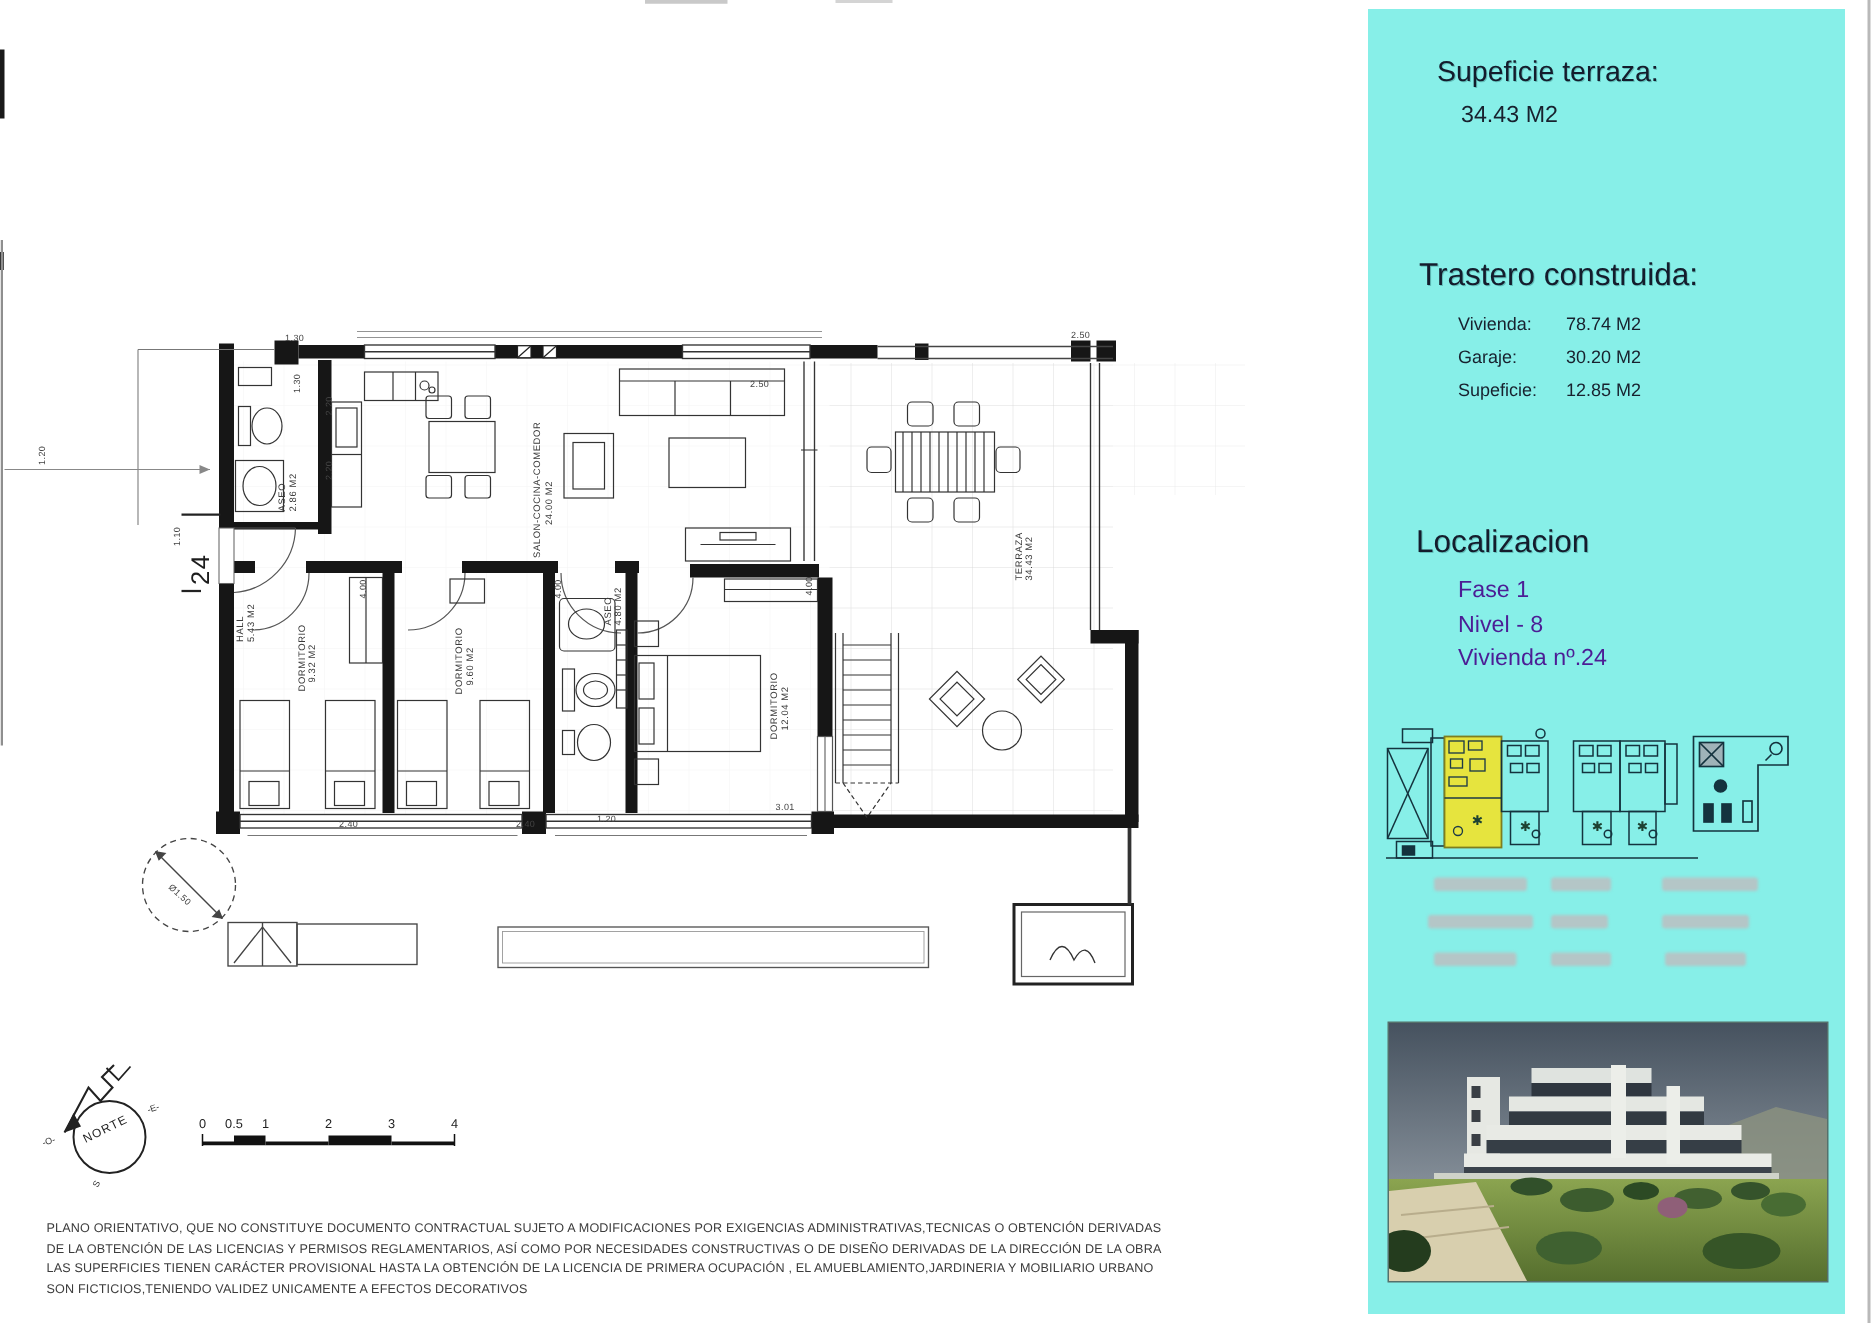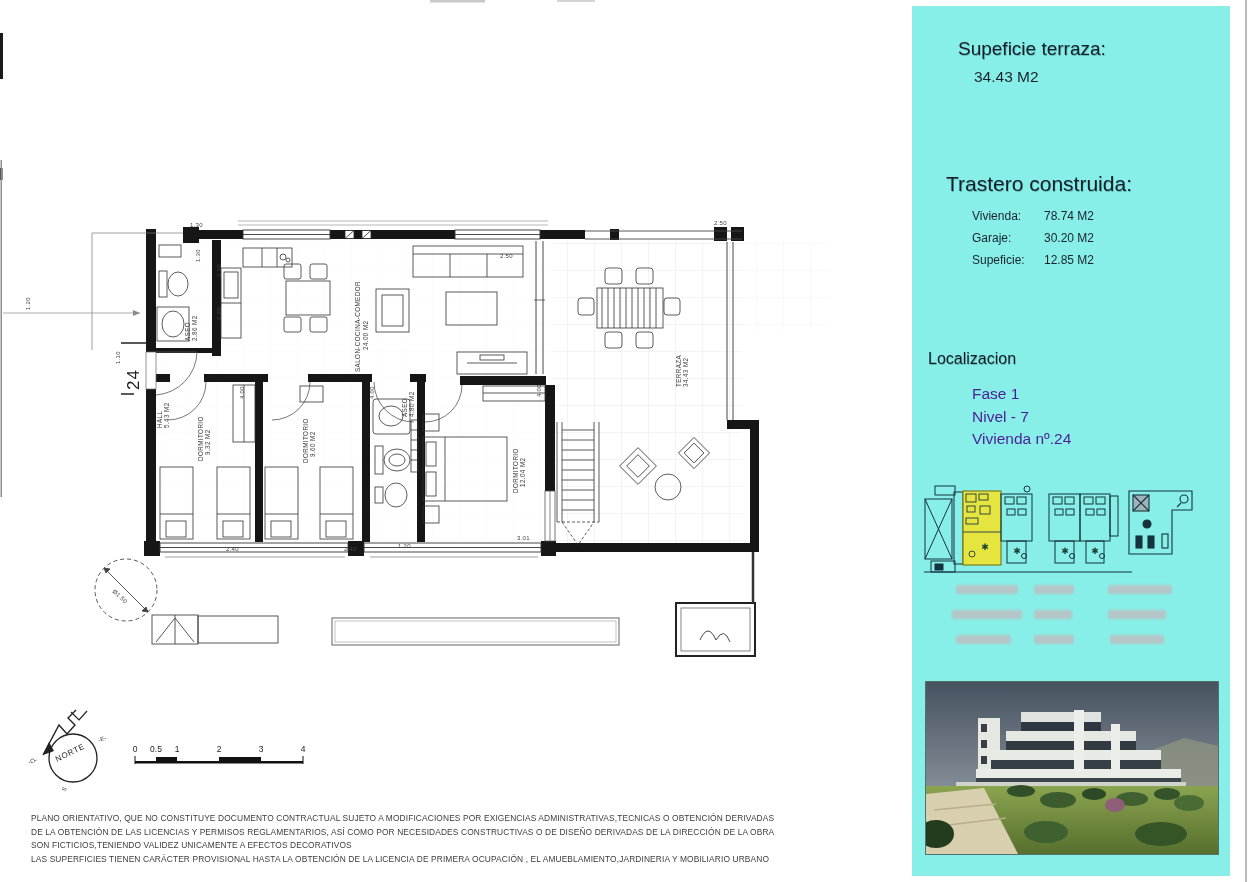--- a/index.html
+++ b/index.html
@@ -8,21 +8,21 @@
   .plan-svg{position:absolute;left:0;top:0;}
   
   .sidebar{position:absolute;left:912px;top:6px;width:318px;height:870px;background:#87efe8;}
   .sb-title{position:absolute;font-weight:400;color:#141c2c;text-shadow:0.6px 0.6px 0 rgba(0,70,70,.28);white-space:nowrap;}
   .sb-text{position:absolute;color:#18212e;white-space:nowrap;}
   .t1{left:46px;top:32px;font-size:19px;}
   .v1{left:62px;top:62px;font-size:15.5px;}
   .t2{left:34px;top:166px;font-size:21px;}
   .builtrows{position:absolute;left:60px;top:199px;font-size:12px;line-height:22px;color:#18212e;}
   .builtrows .lab{display:inline-block;width:72px;}
-  .t3{left:16px;top:344px;font-size:16px;}
+  .t3{left:32px;top:344px;font-size:21px;}
   .loclines{position:absolute;left:60px;top:377px;font-size:15.5px;line-height:22.5px;color:#4c1d95;}
   .keyplan{position:absolute;left:10px;top:478px;}
   .faded{position:absolute;height:9px;background:rgba(242,140,152,.42);border-radius:2px;filter:blur(1px);}
   .photo{position:absolute;left:14px;top:676px;width:292px;height:172px;outline:1px solid #55706b;}
   .redge{position:absolute;left:1245px;top:0;width:2px;height:882px;background:#b9b9b9;}
   
   .disc{position:absolute;left:31px;top:812px;width:585px;font-size:8.4px;line-height:13.6px;
         color:#3c3c3c;letter-spacing:.12px;white-space:nowrap;}
   
   text{font-family:"Liberation Sans",sans-serif;}
@@ -359,39 +359,39 @@
       <rect x="21" y="13" width="21" height="6.5" fill="#111"></rect>
       <rect x="84" y="13" width="42" height="6.5" fill="#111"></rect>
       <rect x="-0.5" y="12" width="1" height="8" fill="#111"></rect>
       <rect x="167.5" y="12" width="1" height="8" fill="#111"></rect>
     </g>
   </svg>
 
   <div class="disc">
     <div>PLANO ORIENTATIVO, QUE NO CONSTITUYE DOCUMENTO CONTRACTUAL SUJETO A MODIFICACIONES POR EXIGENCIAS ADMINISTRATIVAS,TECNICAS O OBTENCIÓN DERIVADAS</div>
     <div>DE LA OBTENCIÓN DE LAS LICENCIAS Y PERMISOS REGLAMENTARIOS, ASÍ COMO POR NECESIDADES CONSTRUCTIVAS  O DE DISEÑO DERIVADAS DE LA DIRECCIÓN DE LA OBRA</div>
+    <div>LAS SUPERFICIES TIENEN CARÁCTER PROVISIONAL HASTA LA OBTENCIÓN DE LA LICENCIA DE PRIMERA OCUPACIÓN , EL AMUEBLAMIENTO,JARDINERIA Y MOBILIARIO URBANO</div>
     <div>SON FICTICIOS,TENIENDO VALIDEZ UNICAMENTE  A EFECTOS DECORATIVOS</div>
-    <div>LAS SUPERFICIES TIENEN CARÁCTER PROVISIONAL HASTA LA OBTENCIÓN DE LA LICENCIA DE PRIMERA OCUPACIÓN , EL AMUEBLAMIENTO,JARDINERIA Y MOBILIARIO URBANO</div>
   </div>
 
   <div class="sidebar">
     <div class="sb-title t1">Supeficie terraza:</div>
     <div class="sb-text v1">34.43 M2</div>
 
     <div class="sb-title t2">Trastero construida:</div>
     <div class="builtrows">
       <div><span class="lab">Vivienda:</span><span>78.74 M2</span></div>
       <div><span class="lab">Garaje:</span><span>30.20 M2</span></div>
       <div><span class="lab">Supeficie:</span><span>12.85 M2</span></div>
     </div>
 
     <div class="sb-title t3">Localizacion</div>
     <div class="loclines">
       <div>Fase 1</div>
-      <div>Nivel - 7</div>
+      <div>Nivel - 8</div>
       <div>Vivienda nº.24</div>
     </div>
 
     <svg class="keyplan" width="294" height="96" viewBox="0 0 294 96">
       <g stroke="#14333e" stroke-width="1" fill="none">
         <line x1="2" y1="88" x2="210" y2="88"></line>
         <rect x="13" y="2" width="20" height="9"></rect>
         <rect x="3" y="15" width="27" height="60"></rect>
         <line x1="3" y1="15" x2="30" y2="75"></line>
           <line x1="3" y1="75" x2="30" y2="15"></line>

